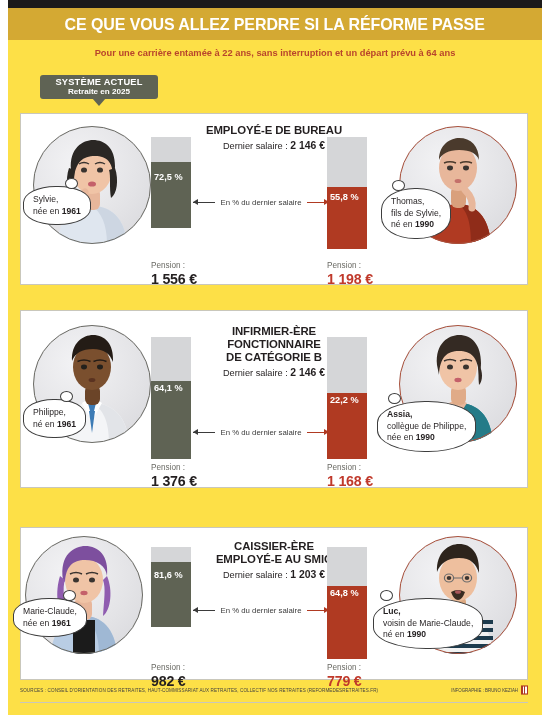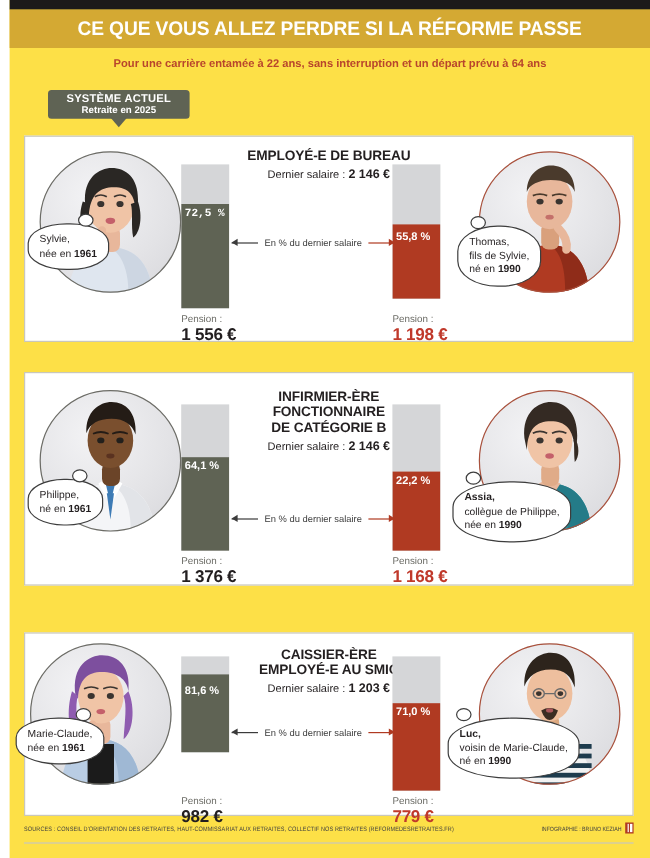--- a/index.html
+++ b/index.html
@@ -233,21 +233,21 @@
 
 
   <div class="panel" id="panel-0">
 
     <div class="jobtitle" style="top:10px;">
       <div class="name">EMPLOYÉ-E DE BUREAU</div>
       <div class="sal"><span>Dernier salaire : </span><b>2 146 €</b></div>
     </div>
 
     <div class="barwrap" style="left:130px; top:23px;">
-      <div class="bar" style="height:120px;font-family:Liberation Mono, monospace;">
+      <div class="bar" style="height:91px;">
         <div class="fill green" id="p0-left-fill" style="height: 72.5%;"></div>
         <div class="pct" id="p0-left-pct" style="top: 35px;">72,5 %</div>
       </div>
       <div class="pensionlbl" style="top:124px;">Pension :</div>
       <div class="pensionval green" style="top:134px;">1 556 €</div>
     </div>
 
     <div class="barwrap" style="left:306px; top:23px;">
       <div class="bar" style="height:112px;">
         <div class="fill red" id="p0-right-fill" style="height: 55.8%;"></div>
@@ -414,21 +414,21 @@
         <div class="fill green" id="p2-left-fill" style="height: 81.6%;"></div>
         <div class="pct" id="p2-left-pct" style="top: 22.608px;">81,6 %</div>
       </div>
       <div class="pensionlbl" style="top:116px;">Pension :</div>
       <div class="pensionval green" style="top:126px;">982 €</div>
     </div>
 
     <div class="barwrap" style="left:306px; top:19px;">
       <div class="bar" style="height:112px;">
         <div class="fill red" id="p2-right-fill" style="height: 64.8%;"></div>
-        <div class="pct" id="p2-right-pct" style="top: 41.424px;">71,0 %</div>
+        <div class="pct" id="p2-right-pct" style="top: 41.424px;">64,8 %</div>
       </div>
       <div class="pensionlbl" style="top:116px;">Pension :</div>
       <div class="pensionval red" style="top:126px;">779 €</div>
     </div>
 
     <div class="connector" style="left:172px; width:136px; top:75px;">
       <div class="lineL"></div>
       <div class="lbl">En % du dernier salaire</div>
       <div class="lineR"></div>
     </div>

